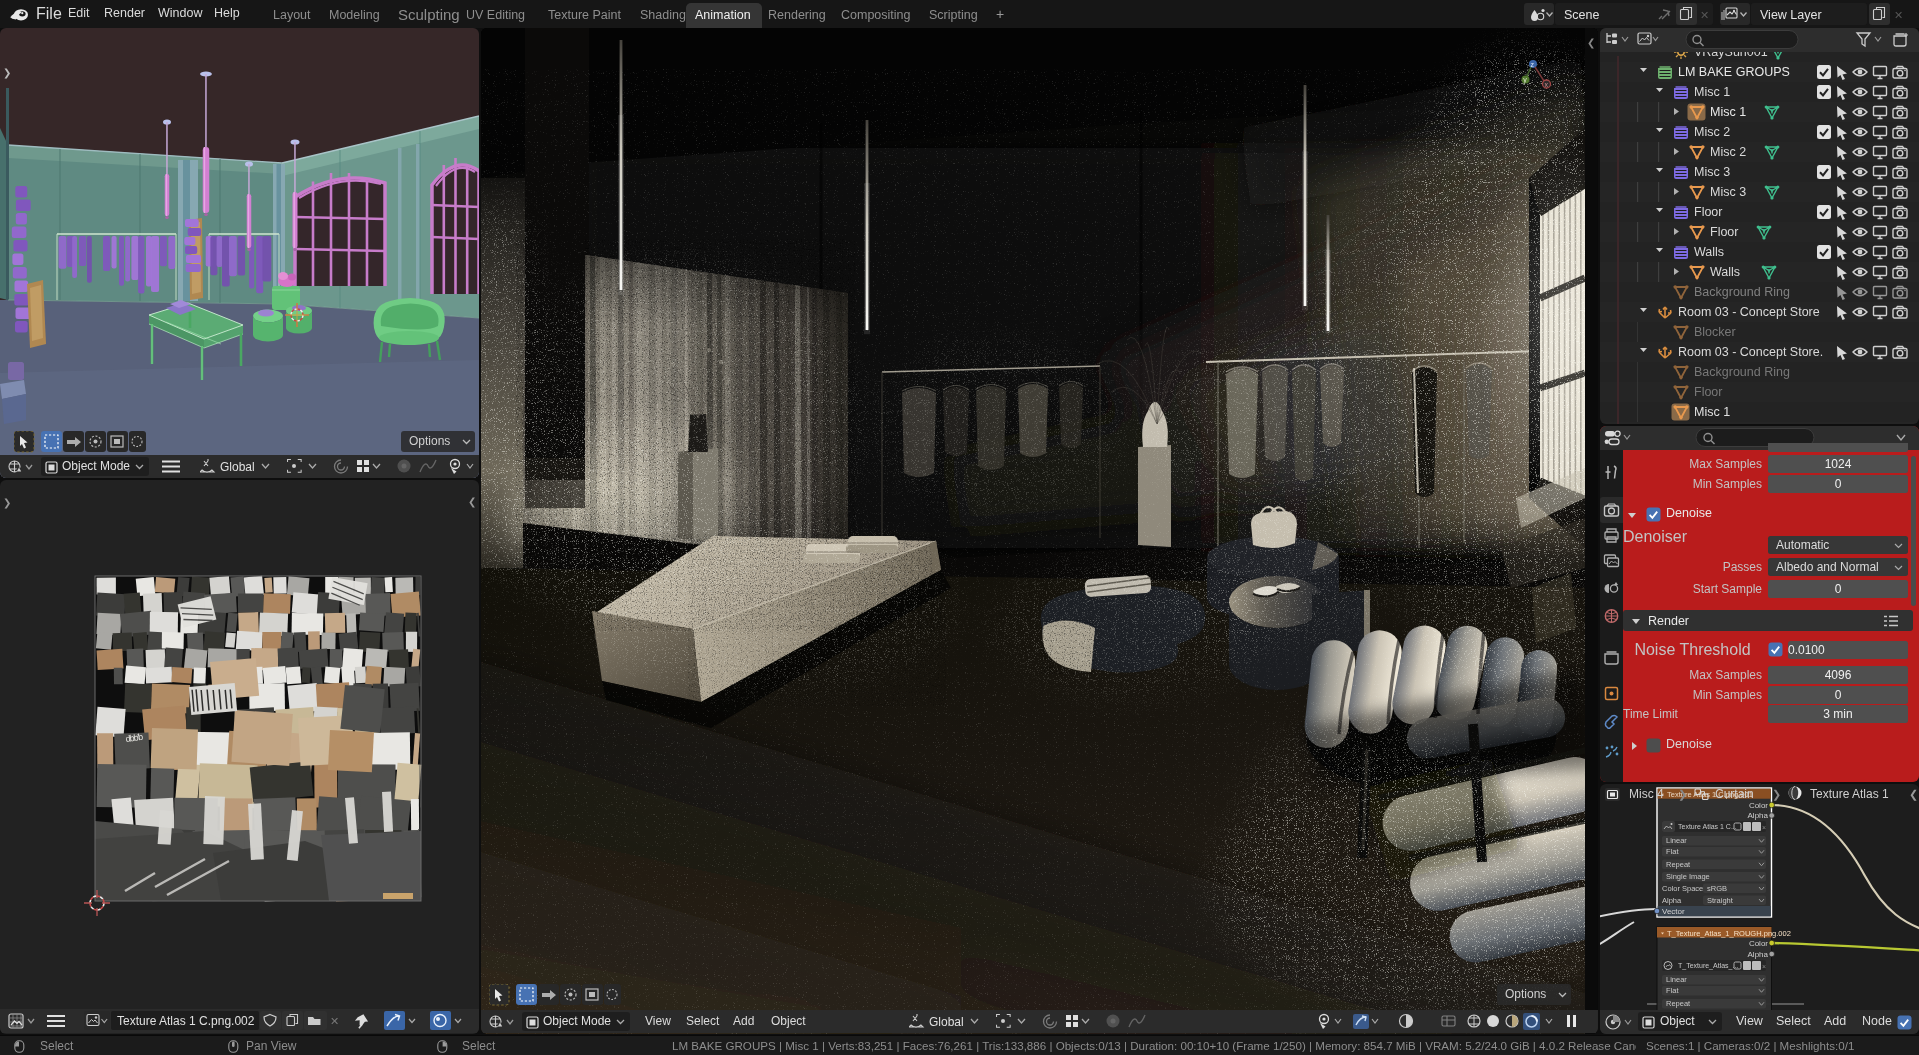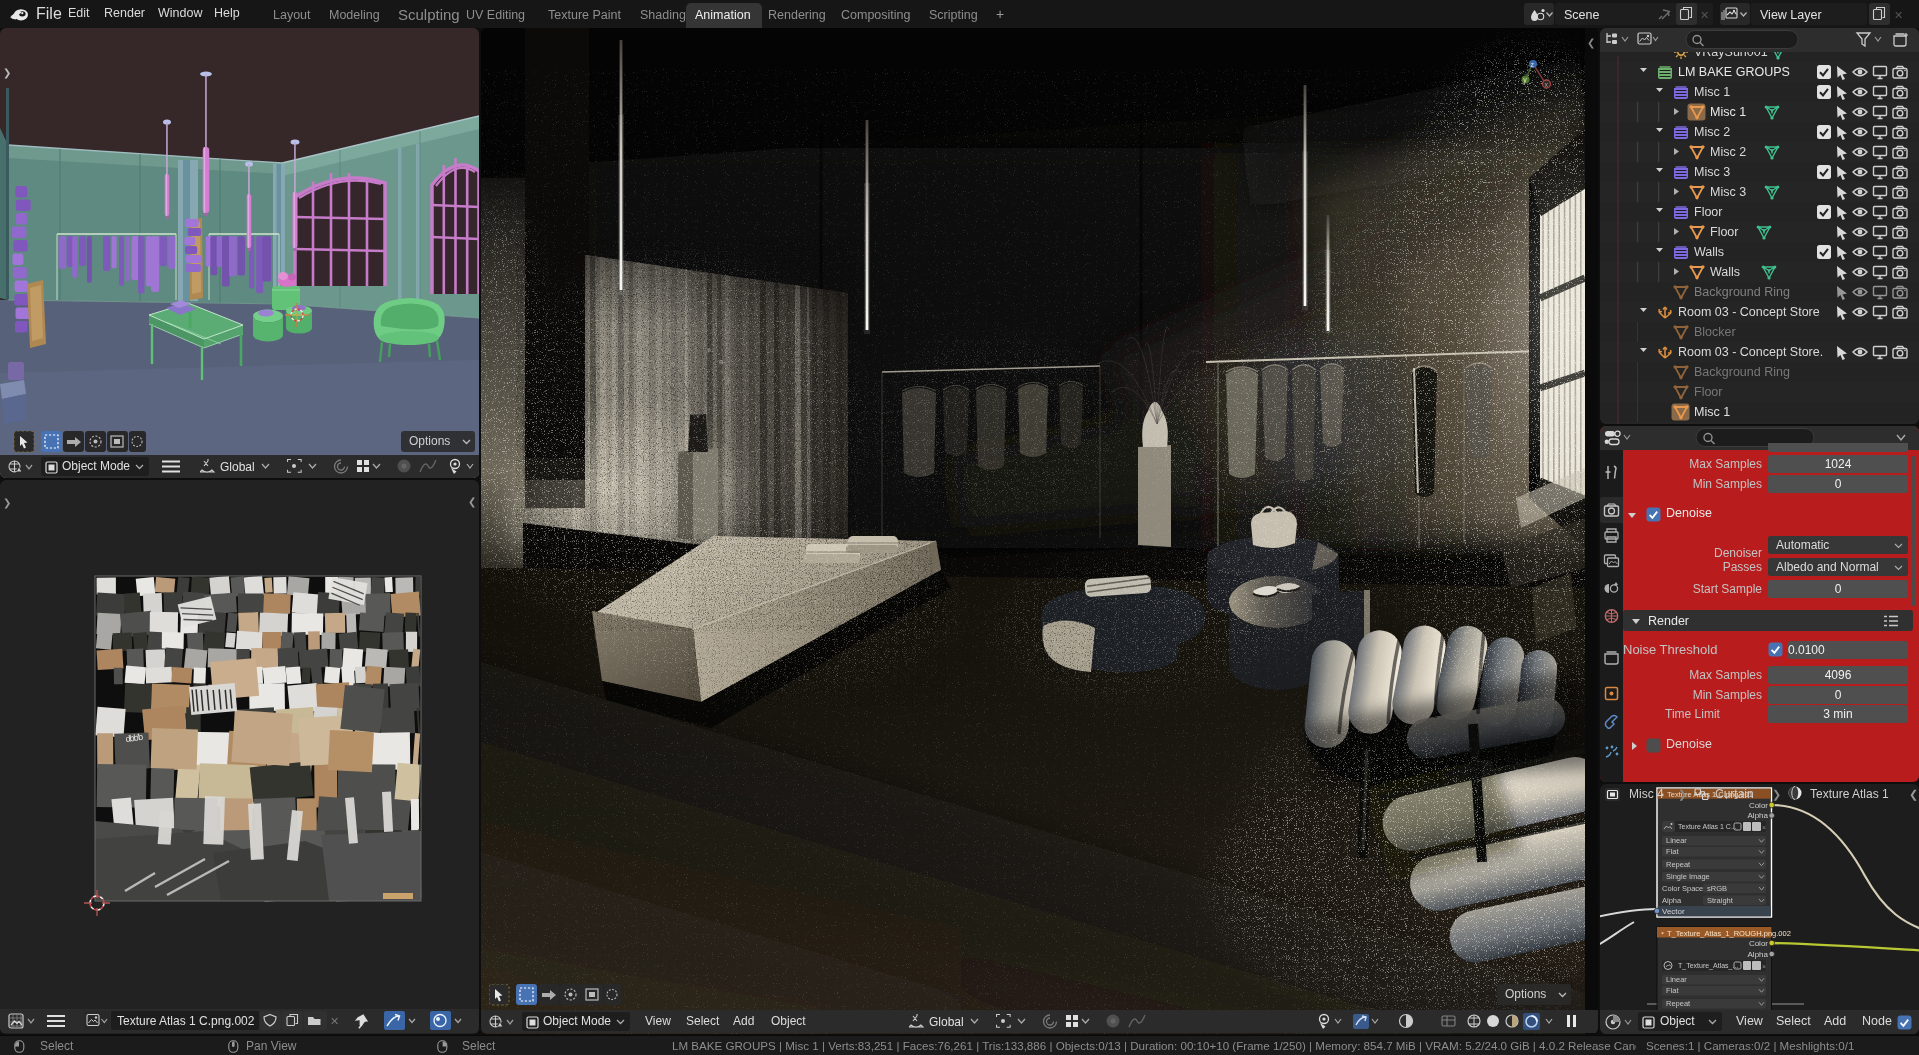--- a/index.html
+++ b/index.html
@@ -1576,51 +1576,51 @@
     <div class="abs" style="left:23px;top:49px;width:139px;text-align:right;color:#c3c3c3;font-size:12px;line-height:18px">Min Samples</div>
     <div class="abs" style="left:168px;top:49px;width:140px;height:18px;background:#4f4f4f;border-radius:2.5px;text-align:center;color:#f0f0f0;font-size:12px;line-height:18px">0</div>
     <svg class="abs" style="left:26px;top:83px" width="12" height="12" viewBox="0 0 12 12">
       <path d="M2 4 l4 5 4-5" fill="#cfcfcf"></path>
     </svg>
     <svg class="abs" style="left:46px;top:81px" width="15" height="15" viewBox="0 0 15 15">
       <rect x="0.5" y="0.5" width="14" height="14" rx="3" fill="#4772b3"></rect>
       <path d="M3.6 7.8 l2.8 3 4.8-6.2" stroke="#fff" stroke-width="1.8" fill="none"></path>
     </svg>
     <div class="abs" style="left:66px;top:80px;color:#e8e8e8;font-size:12.5px">Denoise</div>
-    <div class="abs" style="left:23px;top:118px;width:139px;text-align:right;color:#c3c3c3;font-size:12px;line-height:18px">Denoiser</div>
+    <div class="abs" style="left:23px;top:102px;width:139px;text-align:left;color:#c3c3c3;font-size:16px;line-height:18px">Denoiser</div>
     <div class="abs" style="left:168px;top:110px;width:140px;height:18px;background:#373737;border-radius:2.5px;color:#dcdcdc;font-size:12px;line-height:18px;padding-left:8px;box-sizing:border-box">Automatic<svg class="abs" style="right:5px;top:6.5px" width="9" height="6" viewBox="0 0 9 6">
         <path d="M1 1 L4.5 4.5 L8 1" stroke="#aaa" fill="none" stroke-width="1.2"></path>
       </svg></div>
     <div class="abs" style="left:23px;top:132px;width:139px;text-align:right;color:#c3c3c3;font-size:12px;line-height:18px">Passes</div>
     <div class="abs" style="left:168px;top:132px;width:140px;height:18px;background:#373737;border-radius:2.5px;color:#dcdcdc;font-size:12px;line-height:18px;padding-left:8px;box-sizing:border-box">Albedo and Normal<svg class="abs" style="right:5px;top:6.5px" width="9" height="6" viewBox="0 0 9 6">
         <path d="M1 1 L4.5 4.5 L8 1" stroke="#aaa" fill="none" stroke-width="1.2"></path>
       </svg></div>
     <div class="abs" style="left:23px;top:154px;width:139px;text-align:right;color:#c3c3c3;font-size:12px;line-height:18px">Start Sample</div>
     <div class="abs" style="left:168px;top:154px;width:140px;height:18px;background:#4f4f4f;border-radius:2.5px;text-align:center;color:#f0f0f0;font-size:12px;line-height:18px">0</div>
     <div class="abs" style="left:23px;top:184px;width:290px;height:21px;background:#303030;border-radius:3px"></div>
     <svg class="abs" style="left:30px;top:189px" width="12" height="12" viewBox="0 0 12 12">
       <path d="M2 4 l4 5 4-5" fill="#cfcfcf"></path>
     </svg>
     <div class="abs" style="left:48px;top:188px;color:#e8e8e8;font-size:12.5px">Render</div>
     <svg class="abs" style="left:283px;top:188px" width="16" height="14" viewBox="0 0 16 14">
        <g stroke="#c8c8c8" stroke-width="1.5">
         <path d="M1 2.5 h3 M6 2.5 h9 M1 7 h3 M6 7 h9 M1 11.5 h3 M6 11.5 h9"></path>
       </g>
     </svg>
-    <div class="abs" style="left:23px;top:215px;width:139px;text-align:left;color:#c3c3c3;font-size:13px;line-height:18px">Noise Threshold</div>
+    <div class="abs" style="left:23px;top:215px;width:139px;text-align:center;color:#c3c3c3;font-size:16px;line-height:18px">Noise Threshold</div>
     <svg class="abs" style="left:168px;top:216px" width="15" height="15" viewBox="0 0 15 15">
       <rect x="0.5" y="0.5" width="14" height="14" rx="3" fill="#4772b3"></rect>
       <path d="M3.6 7.8 l2.8 3 4.8-6.2" stroke="#fff" stroke-width="1.8" fill="none"></path>
     </svg>
     <div class="abs" style="left:188px;top:215px;width:120px;height:18px;background:#4f4f4f;border-radius:2.5px;text-align:left;color:#f0f0f0;font-size:12px;line-height:18px">0.0100</div>
     <div class="abs" style="left:23px;top:240px;width:139px;text-align:right;color:#c3c3c3;font-size:12px;line-height:18px">Max Samples</div>
     <div class="abs" style="left:168px;top:240px;width:140px;height:18px;background:#4f4f4f;border-radius:2.5px;text-align:center;color:#f0f0f0;font-size:12px;line-height:18px">4096</div>
     <div class="abs" style="left:23px;top:260px;width:139px;text-align:right;color:#c3c3c3;font-size:12px;line-height:18px">Min Samples</div>
     <div class="abs" style="left:168px;top:260px;width:140px;height:18px;background:#4f4f4f;border-radius:2.5px;text-align:center;color:#f0f0f0;font-size:12px;line-height:18px">0</div>
-    <div class="abs" style="left:23px;top:279px;width:139px;text-align:center;color:#c3c3c3;font-size:12px;line-height:18px">Time Limit</div>
+    <div class="abs" style="left:23px;top:279px;width:139px;text-align:left;color:#c3c3c3;font-size:12px;line-height:18px">Time Limit</div>
     <div class="abs" style="left:168px;top:279px;width:140px;height:18px;background:#4f4f4f;border-radius:2.5px;text-align:center;color:#f0f0f0;font-size:12px;line-height:18px">3 min</div>
     <svg class="abs" style="left:28px;top:314px" width="12" height="12" viewBox="0 0 12 12">
       <path d="M4 2 l5 4 -5 4" fill="#cfcfcf"></path>
     </svg>
     <svg class="abs" style="left:46px;top:312px" width="15" height="15" viewBox="0 0 15 15">
       <rect x="0.5" y="0.5" width="14" height="14" rx="3" fill="#4d4d4d"></rect>
     </svg>
     <div class="abs" style="left:66px;top:311px;color:#d8d8d8;font-size:12.5px">Denoise</div>
     <div class="abs" style="left:311px;top:30px;width:5px;height:150px;background:#4a4a4a;border-radius:2.5px"></div>
   </div>

